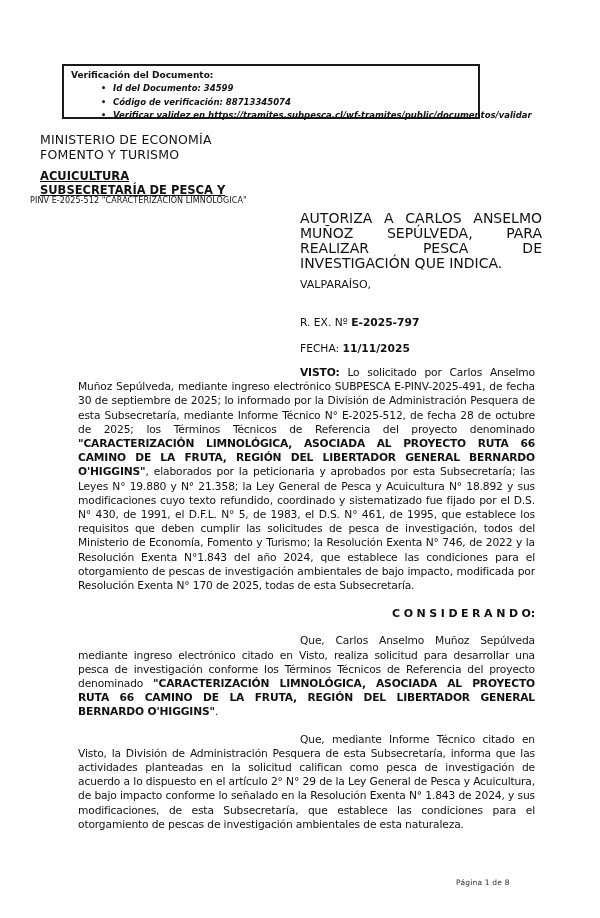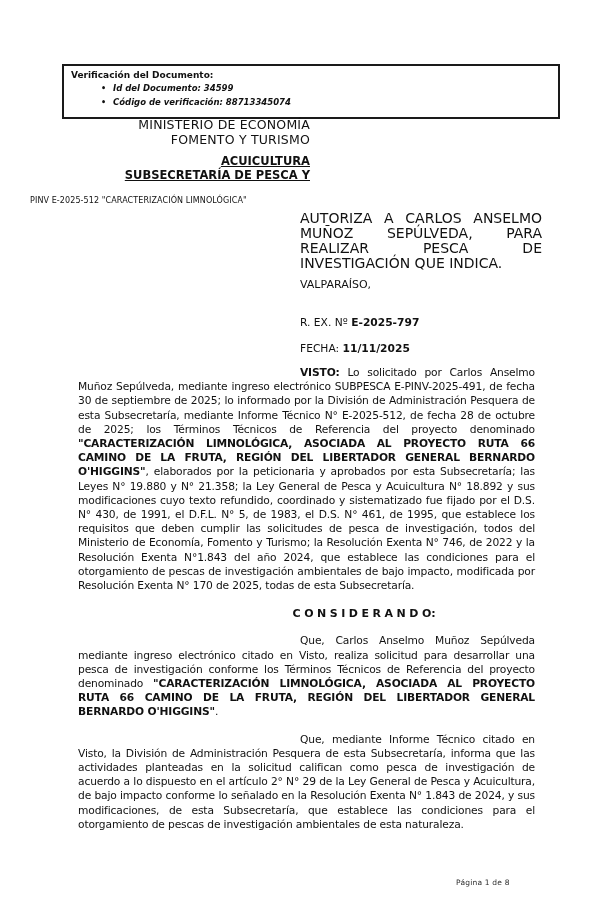--- a/index.html
+++ b/index.html
@@ -8,34 +8,34 @@
     position:relative;
     width:600px; height:918px;
     background:#ffffff;
     overflow:hidden;
     font-family:"DejaVu Sans","Liberation Sans",sans-serif;
     color:#111111;
   }
 
   
   .verify-box {
-    position:absolute; left:62px; top:64px; width:498px; height:55px;
+    position:absolute; left:62px; top:64px; width:418px; height:55px;
     border:2px solid #1a1a1a;
     padding:3px 0 0 7px;
     font-size:9px; font-weight:bold; line-height:12px;
     white-space:nowrap; overflow:visible;
   }
   .verify-box ul { list-style:none; padding-left:30px; margin-top:1px; }
   .verify-box li { font-size:8.5px; line-height:12.5px;font-style:italic; }
   .verify-box .bullet { display:inline-block; width:12px; font-size:8px; }
 
   
   .hdr-left {
-    position:absolute; left:40px; top:117px; width:270px;
-    text-align:right;
+    position:absolute; left:40px; top:132px; width:270px;
+    text-align:left;
   }
   .ministry { font-size:12.5px; line-height:15px; letter-spacing:0.2px; }
   .department {
     margin-top:7px;
     font-size:11.5px; font-weight:bold; line-height:14px;
     text-decoration:underline;
   }
   .pinv {
     position:absolute; left:30px; top:196px;
     font-size:8px; letter-spacing:0.1px; white-space:nowrap;
@@ -52,40 +52,41 @@
   .b { font-weight:bold;text-align:center; }
 
   
   .body {
     position:absolute; left:78px; top:366px; width:457px;
     font-size:10.7px; line-height:14.2px; text-align:justify;
     letter-spacing:-0.15px;
   }
   .body p { text-indent:222px; margin-bottom:13px; }
   .considerando-heading {
-    font-weight:bold; text-align:center; padding-left:115px;
+    font-weight:bold; text-align:right; padding-left:115px;
     margin:14px 0 13px 0; text-indent:0; font-size:11px;
   }
 
   
   .page-number {
     position:absolute; left:456px; top:878px;
     font-size:7.5px; color:#2a2a2a; letter-spacing:0.2px;
   }
 </style>
 </head>
 <body>
 
 <div class="page">
 
   <div class="verify-box">
     <div>Verificación del Documento:</div>
     <ul>
       <li><span class="bullet">•</span><span>Id del Documento: 34599</span></li>
       <li><span class="bullet">•</span><span>Código de verificación: 88713345074</span></li>
+      <li><span class="bullet">•</span><span>Verificar validez en https://tramites.subpesca.cl/wf-tramites/public/documentos/validar</span></li>
     </ul>
   </div>
 
   <div class="hdr-left">
     <div class="ministry">
       <div>MINISTERIO DE ECONOMÍA</div>
       <div>FOMENTO Y TURISMO</div>
     </div>
     <div class="department">
       <div>ACUICULTURA</div>

